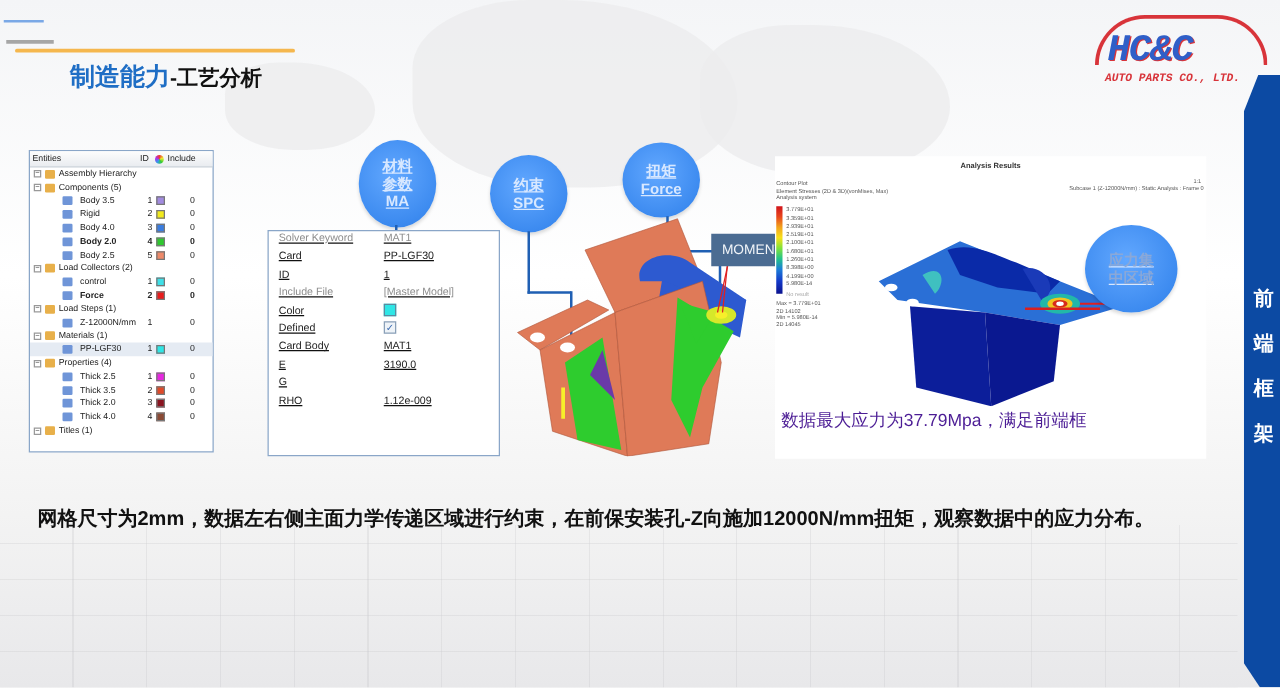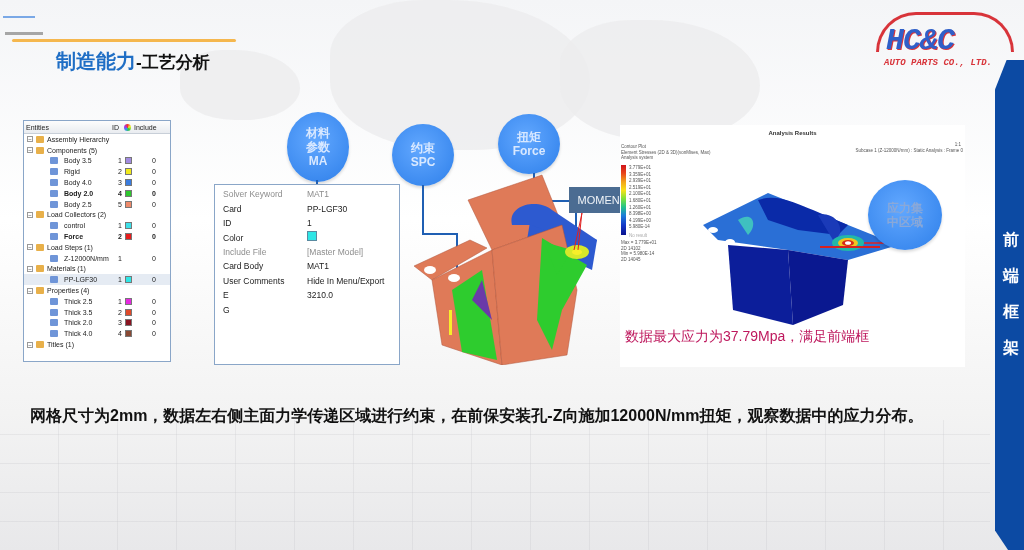--- a/index.html
+++ b/index.html
@@ -49,45 +49,45 @@
   .tree-row.sel { background: #e5ebf3; }
   .tree-row .lbl { position: absolute; }
   .tree-row .id { position: absolute; left: 92px; width: 6px; text-align: right; }
   .tree-row .sw { position: absolute; left: 101px; width: 7px; height: 7px; border: 1px solid #777; }
   .tree-row .inc { position: absolute; left: 128px; }
   .tree-row.bold { font-weight: bold; }
   .ticon { position: absolute; width: 8px; height: 7px; border-radius: 1px; }
   .expander { position: absolute; left: 3px; width: 6px; height: 6px; border: 1px solid #999; font-size: 6px; line-height: 4px; text-align: center; color: #444; background: #fff; }
 
   
-  .bubble { position: absolute; border-radius: 50%; background: radial-gradient(circle at 45% 40%, #62a8ff, #3d8bf0 70%, #2f7ce4); color: #d8e8ff; text-align: center; font-weight: bold; display: flex; flex-direction: column; justify-content: center; box-shadow: 0 2px 3px rgba(0,0,0,.15); }
+  .bubble { position: absolute; border-radius: 50%; background: radial-gradient(circle at 45% 40%, #62a8ff, #3d8bf0 70%, #2f7ce4); color: #d8e8ff; text-align: center; font-weight: bold; display: flex; flex-direction: column; justify-content: center; box-shadow: 0 2px 3px rgba(0,0,0,.15); text-decoration: underline; }
   .bubble span { display: block; line-height: 14px; font-size: 12px; }
   .wire { position: absolute; background: #1f5fb3; }
 
   
   .props { position: absolute; left: 214px; top: 184px; width: 186px; height: 181px; background: #fff; border: 1px solid #8aa6c8; font-size: 8.5px; }
-  .prop-row { height: 14.4px; display: flex; align-items: flex-end; padding-left: 8px; }
+  .prop-row { height: 14.4px; display: flex; align-items: flex-start; padding-left: 8px; text-decoration: underline; }
   .prop-row .k { width: 84px; color: #222; }
   .prop-row .v { color: #222; }
   .prop-row.dim .k, .prop-row.dim .v { color: #8d8d8d; }
   .swatch-cyan { width: 10px; height: 10px; background: #2ee6e6; border: 1px solid #5a8aa0; display: inline-block; }
   .chk { width: 10px; height: 10px; border: 1px solid #8aa0b8; background: #eef3f8; display: inline-block; font-size: 8px; line-height: 9px; text-align: center; color: #3a6ab0; }
 
   
   .model1 { position: absolute; left: 412px; top: 170px; width: 198px; height: 195px; }
   .moment-box { position: absolute; left: 569px; top: 187px; width: 118px; height: 26px; background: #4b6c92; color: #f0f4f8; font-size: 11px; display: flex; align-items: center; justify-content: center; }
 
   .results { position: absolute; left: 620px; top: 125px; width: 345px; height: 242px; background: #fff; }
   .res-title { position: absolute; left: 0; top: 5px; width: 345px; text-align: center; font-size: 6px; font-weight: bold; color: #333; }
   .res-small { position: absolute; font-size: 4.5px; color: #555; white-space: nowrap; line-height: 5.5px; }
   .legend-bar { position: absolute; left: 1px; top: 40px; width: 5px; height: 70px;
     background: linear-gradient(#d0141b 0%, #e8461c 12%, #f2a31c 24%, #f8e11a 36%, #7fe23a 48%, #23c38a 60%, #1c7ed8 72%, #1338c8 86%, #0a128e 100%); }
   .legend-vals { position: absolute; left: 9px; top: 40px; font-size: 4.5px; color: #555; line-height: 6.6px; }
   .model2 { position: absolute; left: 78px; top: 40px; width: 200px; height: 160px; }
-  .result-note { position: absolute; left: 5px; top: 202px; font-size: 14px; color: #be185d; line-height: 18px; }
+  .result-note { position: absolute; left: 5px; top: 202px; font-size: 14px; color: #4c1d95; line-height: 18px; }
 
   
   .body-text { position: absolute; left: 30px; top: 404px; width: 955px; font-size: 16px; font-weight: bold; color: #111; line-height: 24px; }
 </style>
 </head>
 <body>
 
 <div class="map-blob" style="left:330px;top:0;width:260px;height:150px;"></div>
 <div class="map-blob" style="left:560px;top:20px;width:200px;height:120px;"></div>
 <div class="map-blob" style="left:180px;top:50px;width:120px;height:70px;"></div>
@@ -281,43 +281,47 @@
       <span class="v">MAT1</span>
     </div>
     <div class="prop-row">
       <span class="k">Card</span>
       <span class="v">PP-LGF30</span>
     </div>
     <div class="prop-row">
       <span class="k">ID</span>
       <span class="v">1</span>
     </div>
-    <div class="prop-row">
-      <span class="k">Color</span>
-      <span class="v"><i class="swatch-cyan" style="background: rgb(46, 230, 230);"></i></span>
-    </div>
     <div class="prop-row dim">
       <span class="k">Include File</span>
       <span class="v">[Master Model]</span>
     </div>
     <div class="prop-row">
+      <span class="k">Color</span>
+      <span class="v"><i class="swatch-cyan" style="background: rgb(46, 230, 230);"></i></span>
+    </div>
+    <div class="prop-row">
+      <span class="k">Defined</span>
+      <span class="v"><i class="chk">✓</i></span>
+    </div>
+    <div class="prop-row">
       <span class="k">Card Body</span>
       <span class="v">MAT1</span>
     </div>
     <div class="prop-row">
-      <span class="k">User Comments</span>
-      <span class="v">Hide In Menu/Export</span>
-    </div>
-    <div class="prop-row">
       <span class="k">E</span>
-      <span class="v">3210.0</span>
+      <span class="v">3190.0</span>
     </div>
     <div class="prop-row">
       <span class="k">G</span>
       <span class="v"></span>
+    </div>
+    <div class="prop-row">
+      <span class="k">RHO</span>
+      <span class="v">1.12e-009</span>
     </div>
   </div>
 
 <svg class="model1" viewBox="0 0 198 195">
   <polygon points="0,98 60,65 60,120 0,120" fill="#e07a54" opacity="0"></polygon>
   <polygon points="2,96 58,70 75,78 20,110" fill="#df7a58" stroke="#b0573c" stroke-width=".5"></polygon>
   <polygon points="56,30 130,5 150,55 80,80" fill="#df7a58" stroke="#b0573c" stroke-width=".5"></polygon>
   <polygon points="120,40 185,70 180,100 115,70" fill="#2d5ad0"></polygon>
   <path d="M100,55 C95,35 125,28 140,40 L185,70 L180,80 L120,55 Z" fill="#2d5ad0"></path>
   <polygon points="20,110 80,80 90,195 30,175" fill="#df7a58" stroke="#b0573c" stroke-width=".5"></polygon>

